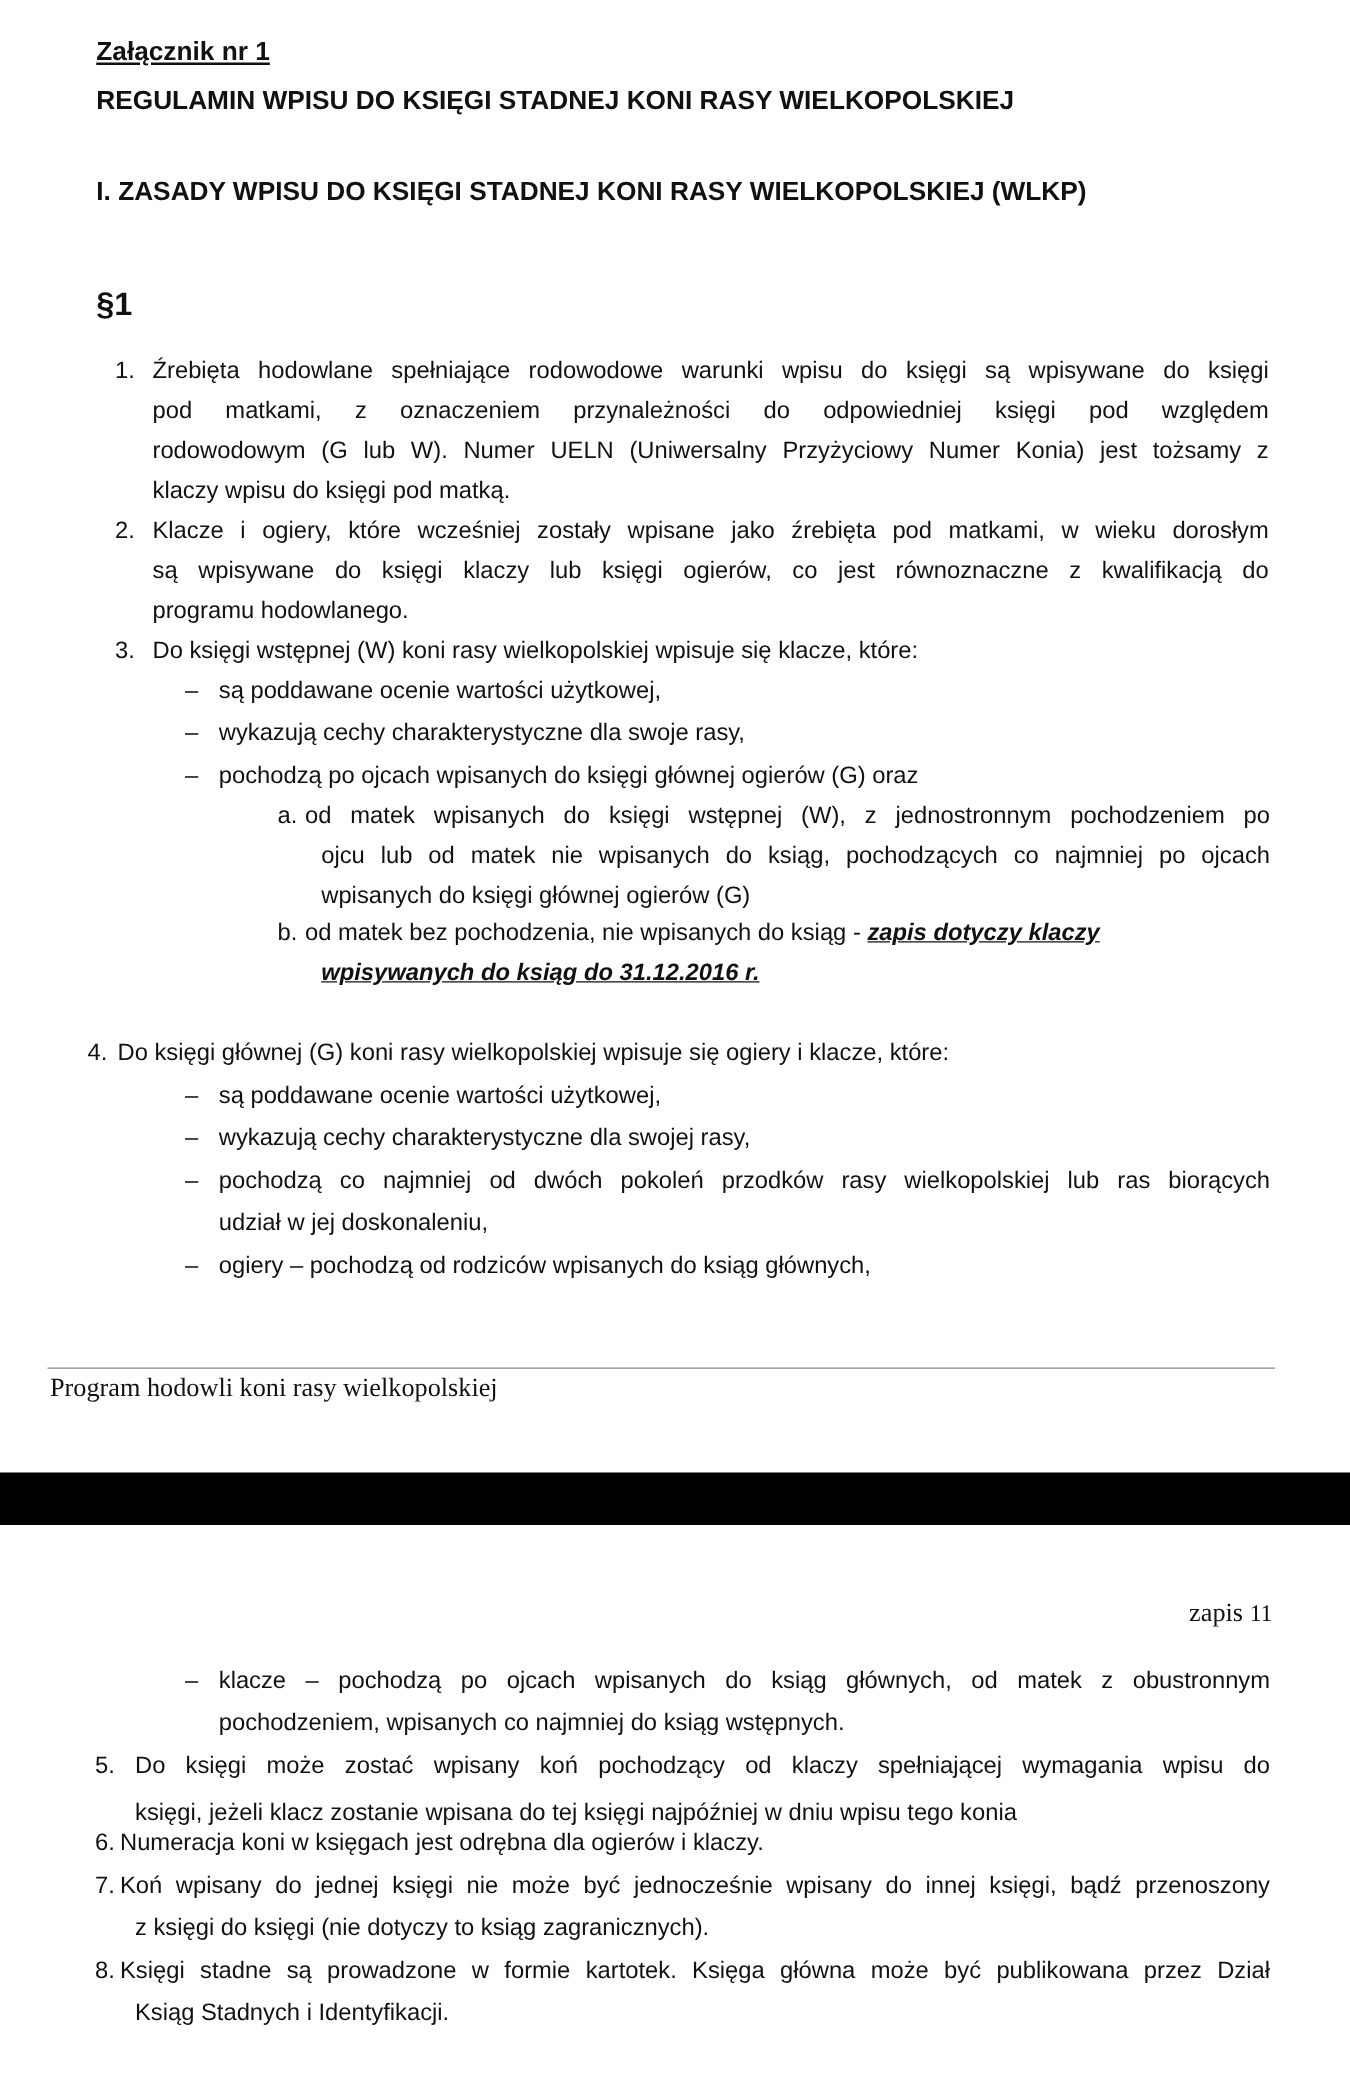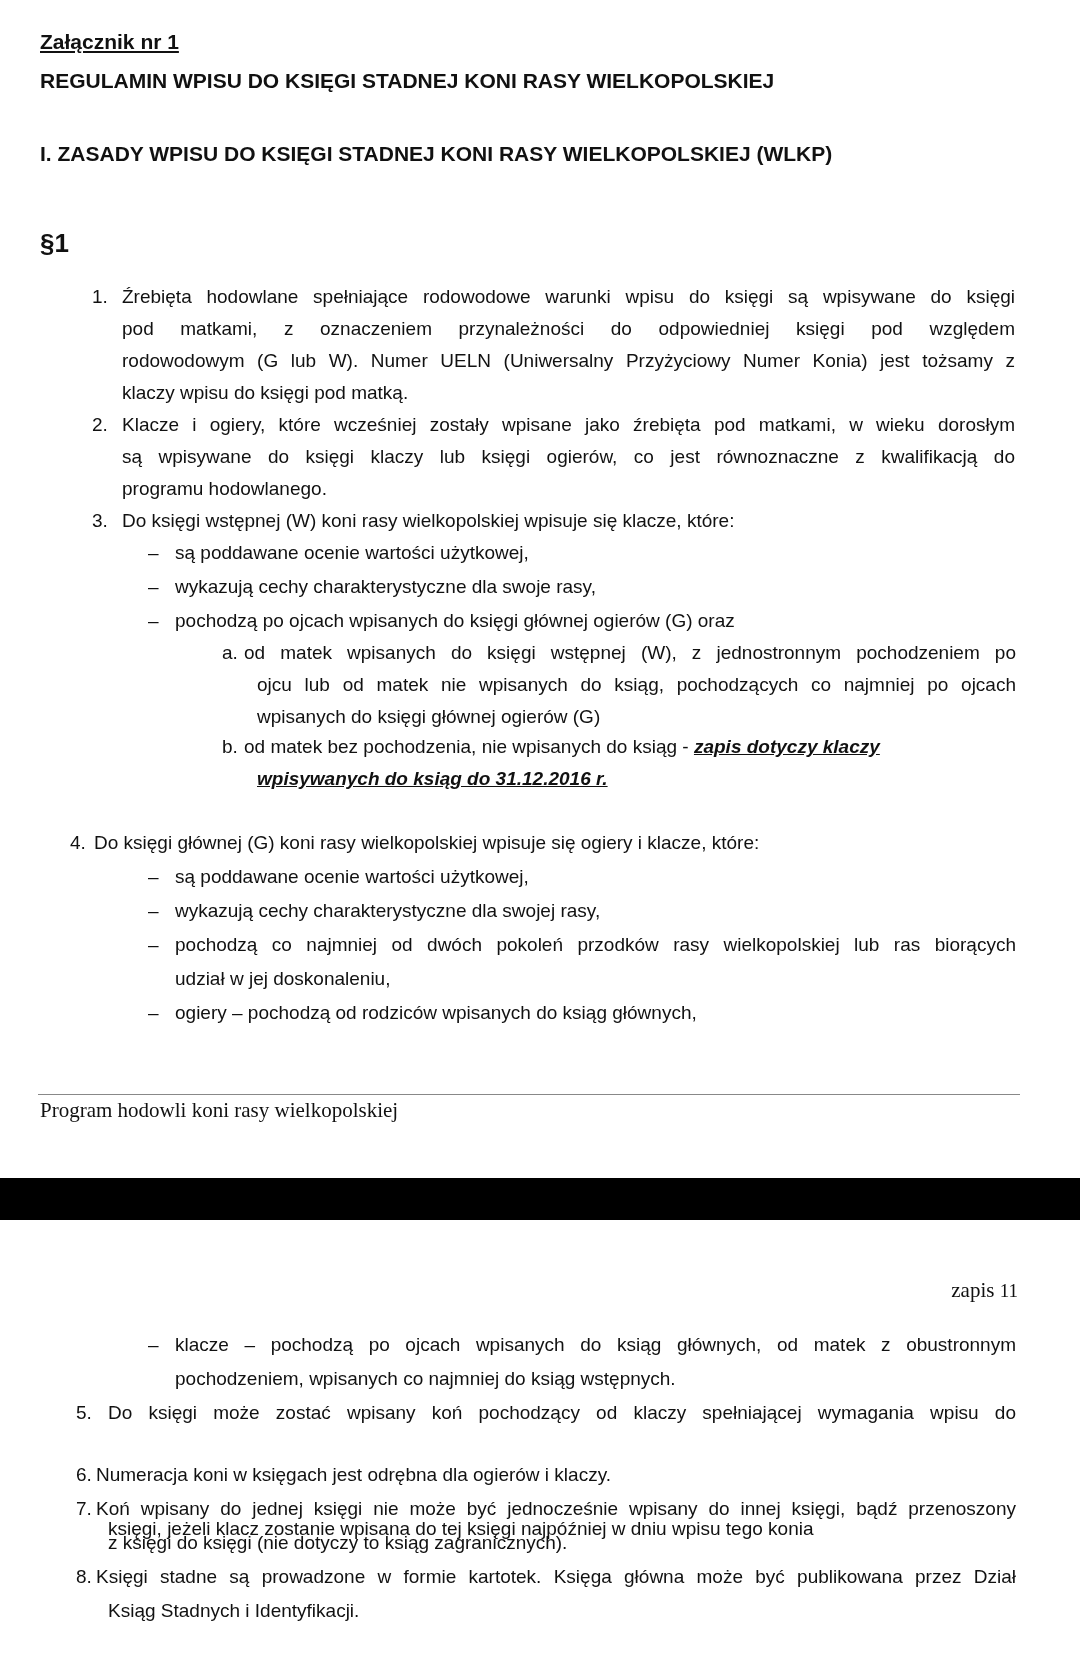--- a/index.html
+++ b/index.html
@@ -1,19 +1,19 @@
 <!DOCTYPE html>
 <html><head>
 <meta charset="utf-8">
 <style>
   html, body { margin:0; padding:0; background:#fff; }
   body { width:1080px; height:1665px; position:relative; overflow:hidden;
          font-family:"Liberation Sans", sans-serif; color:#111; }
   .abs { position:absolute; white-space:nowrap; }
-  .bold { font-weight:bold; }
+  .bold { font-weight:bold;margin-left:37px; }
   .t-attach { left:40px; top:30px; font-size:21px; text-decoration:underline; }
   .t-title { left:40px; top:69px; font-size:21px; }
   .t-section { left:40px; top:142px; font-size:21px;text-align:center; }
   .t-para { left:40px; top:228px; font-size:26px; }
   .line { font-size:19px; position:absolute; white-space:nowrap; }
   .just { text-align:justify; text-align-last:justify; white-space:normal; }
   .u-bi { font-weight:bold; font-style:italic; text-decoration:underline; }
   .rule { position:absolute; left:38px; width:982px; height:1px; background:#888; top:1094px; }
   .footer { left:40px; top:1098px; font-family:"Liberation Serif", serif; font-size:21px; }
   .blackbar { position:absolute; left:0; top:1178px; width:1080px; height:42px; background:#000; }
@@ -92,21 +92,21 @@
 
   <div>
     <span class="line" style="left:148px;top:1334px;">–</span>
     <span class="line just" style="left:175px;top:1334px;width:841px;">klacze – pochodzą po ojcach wpisanych do ksiąg głównych, od matek z obustronnym</span>
     <span class="line" style="left:175px;top:1368px;">pochodzeniem, wpisanych co najmniej do ksiąg wstępnych.</span>
   </div>
 
   <div>
     <span class="line" style="left:76px;top:1402px;">5.</span>
     <span class="line just" style="left:108px;top:1402px;width:908px;">Do księgi może zostać wpisany koń pochodzący od klaczy spełniającej wymagania wpisu do</span>
-    <span class="line" style="left:108px;top:1518px;">księgi, jeżeli klacz zostanie wpisana do tej księgi najpóźniej w dniu wpisu tego konia</span>
+    <span class="line" style="left:108px;top:1440px;">księgi, jeżeli klacz zostanie wpisana do tej księgi najpóźniej w dniu wpisu tego konia</span>
   </div>
 
   <div>
     <span class="line" style="left:76px;top:1464px;">6.</span>
     <span class="line" style="left:96px;top:1464px;">Numeracja koni w księgach jest odrębna dla ogierów i klaczy.</span>
   </div>
 
   <div>
     <span class="line" style="left:76px;top:1498px;">7.</span>
     <span class="line just" style="left:96px;top:1498px;width:920px;">Koń wpisany do jednej księgi nie może być jednocześnie wpisany do innej księgi, bądź przenoszony</span>

